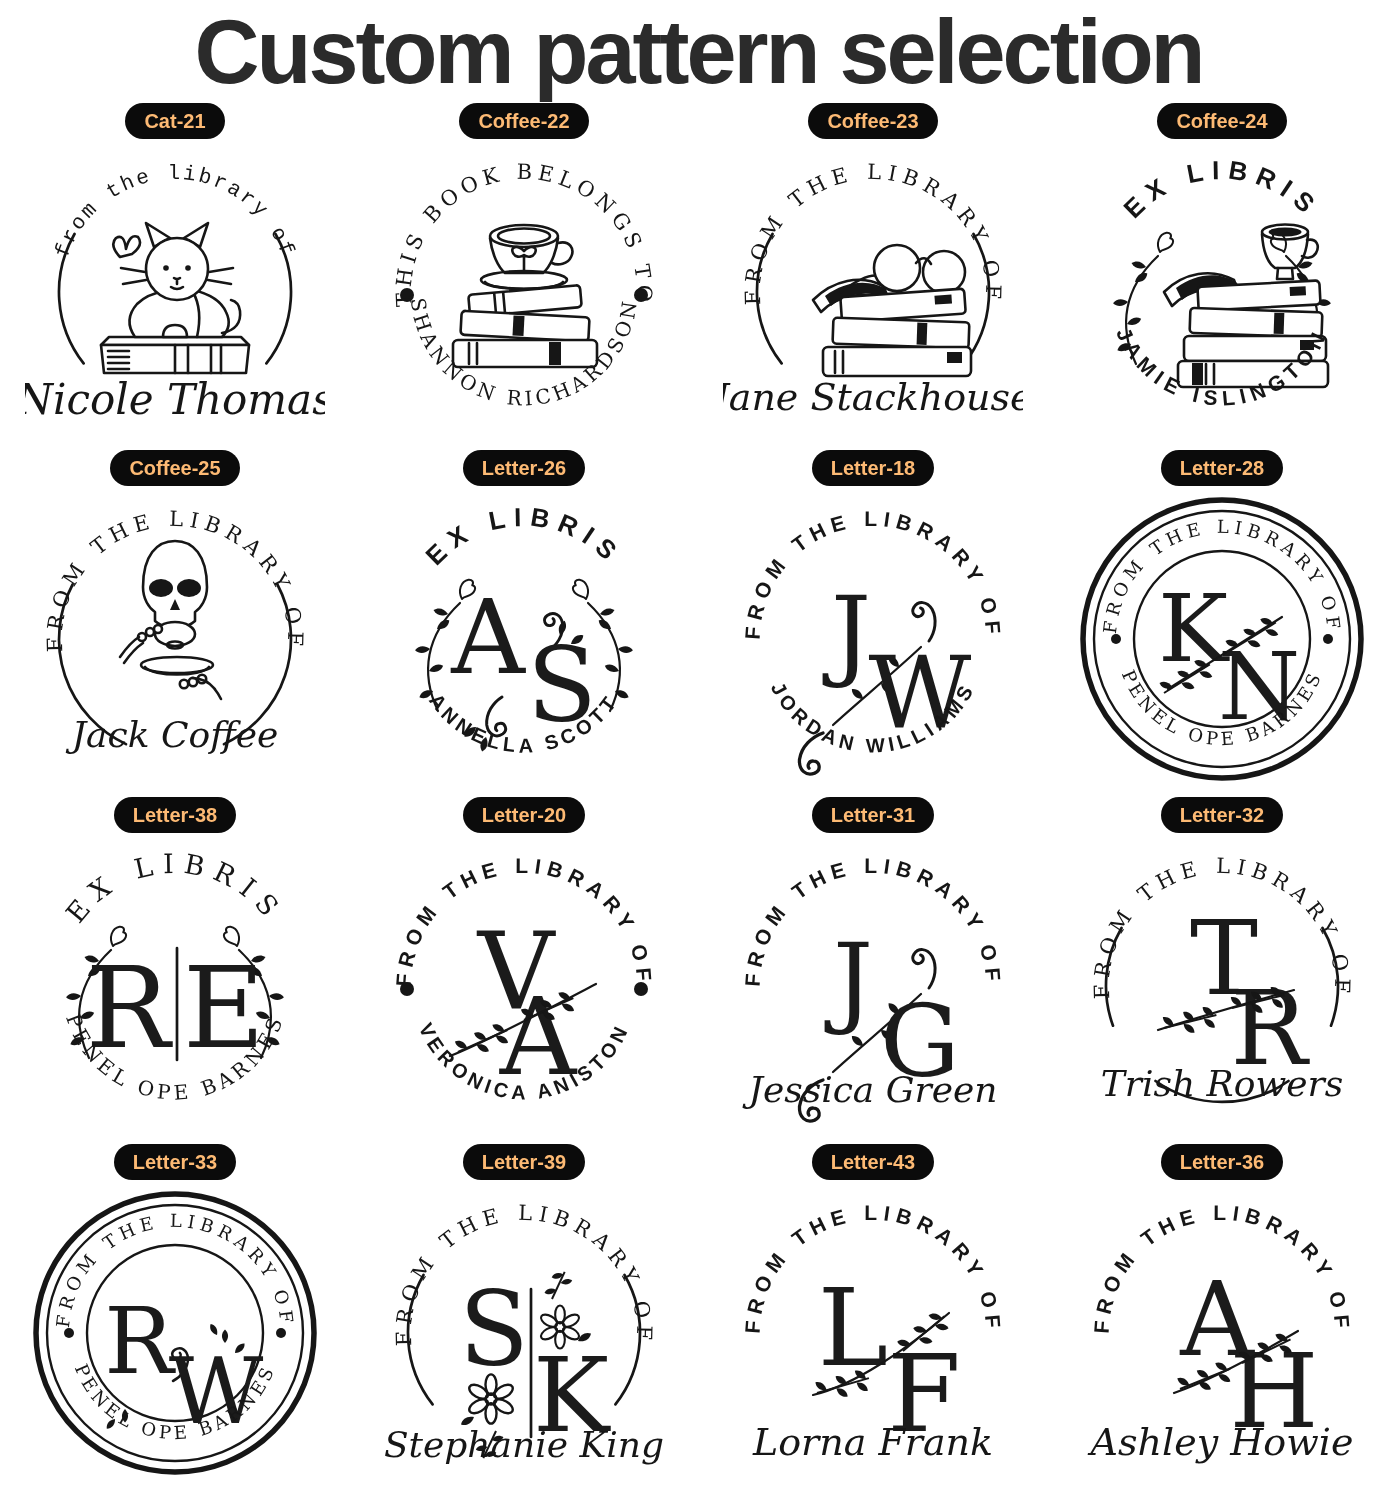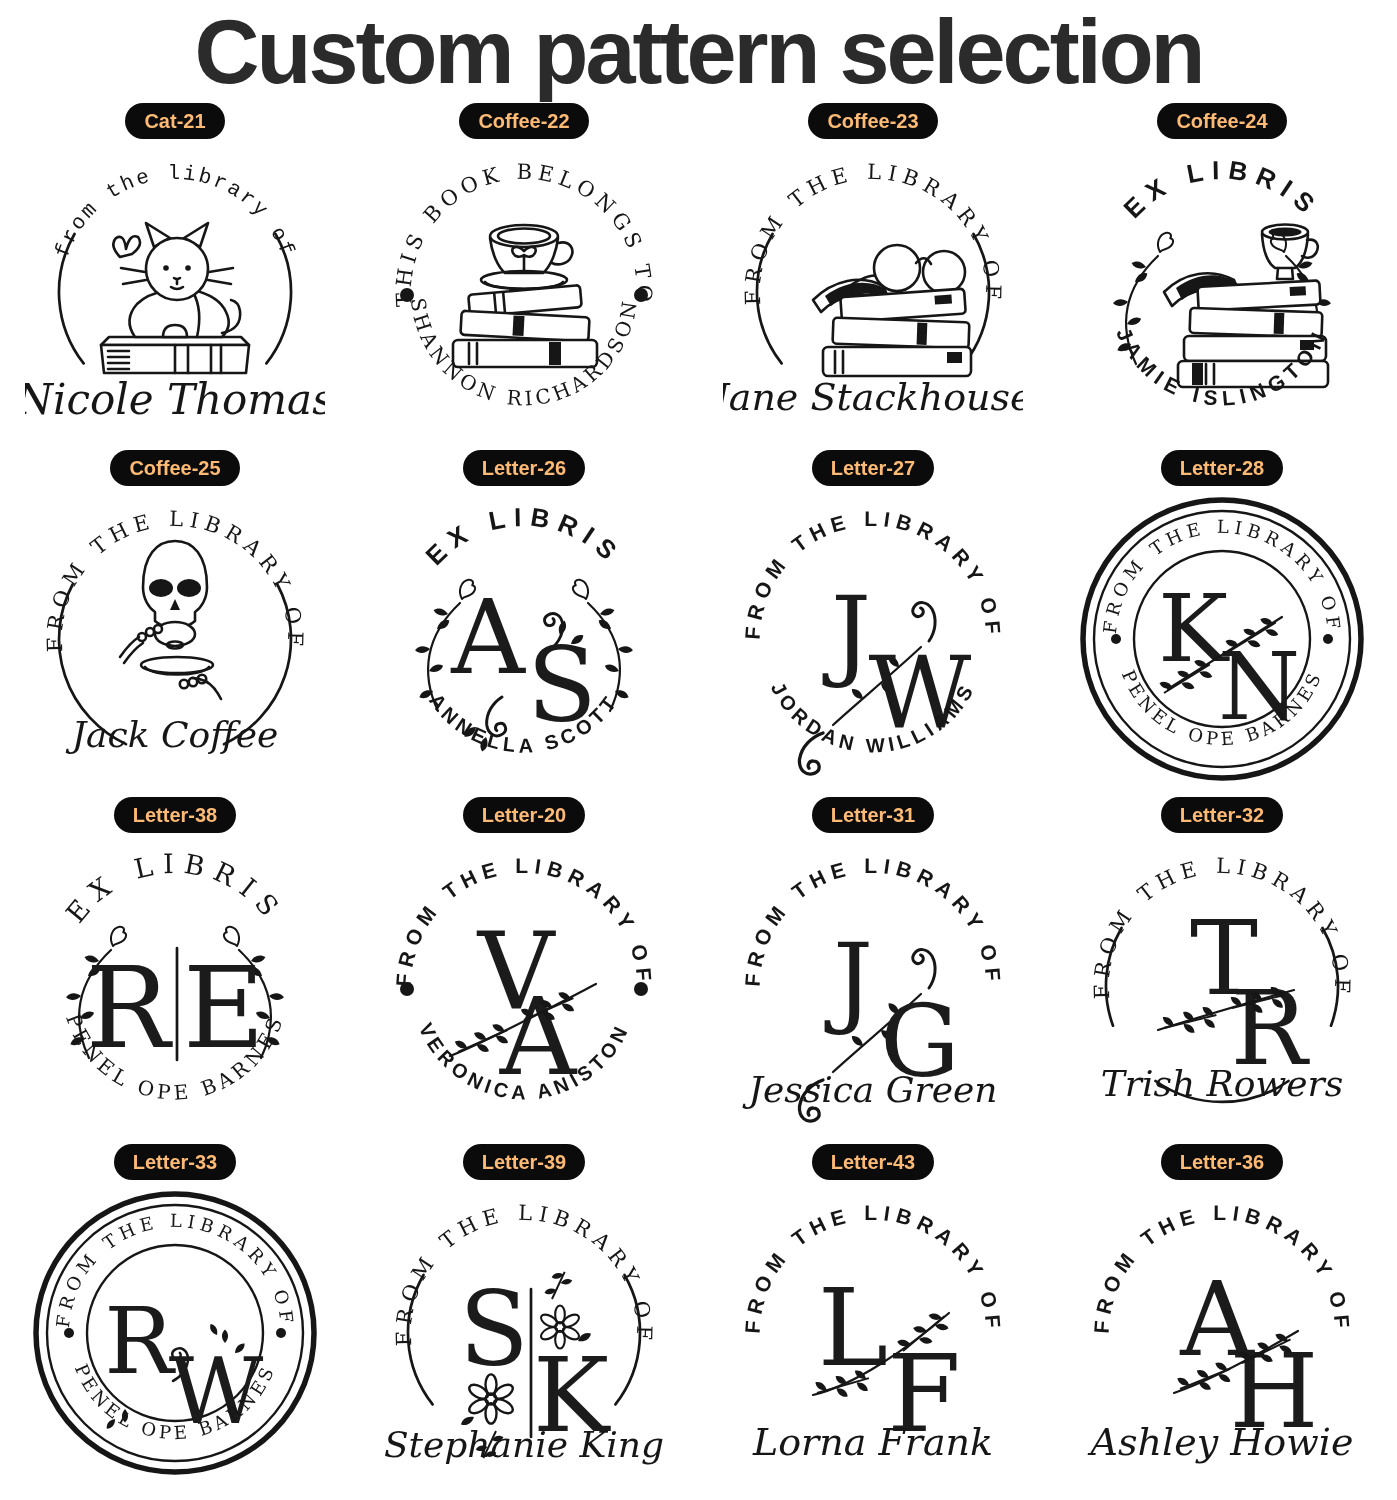--- a/index.html
+++ b/index.html
@@ -243,21 +243,21 @@
             <use href="#leaf" transform="translate(112 250) rotate(-165)"></use>
             <use href="#leaf" transform="translate(102 240) rotate(-130)"></use>
             <text class="t-ml" x="114" y="186" font-size="102" text-anchor="middle">A</text>
             <text class="t-ml" x="188" y="234" font-size="102" text-anchor="middle">S</text>
           </g>
           <path id="bp-5" d="M 37.4 161.9 A 113 113 0 0 0 262.6 161.9" fill="none"></path>
           <text class="t-sans" font-size="20" letter-spacing="4.5"><textPath href="#bp-5" startOffset="50%" text-anchor="middle">ANNELLA SCOTT</textPath></text>
         </svg>
       </div>
       <div class="card">
-        <div class="badge"><span>Letter-27</span></div>
+        <div class="badge"><span>Letter-18</span></div>
         <svg class="stamp" viewBox="0 0 300 300">
           <path id="tp-6" d="M 47.6 199.8 A 113 113 0 1 1 252.4 199.8" fill="none"></path>
           <text class="t-sans" font-size="21" letter-spacing="6"><textPath href="#tp-6" startOffset="50%" text-anchor="middle">FROM THE LIBRARY OF</textPath></text>
           <g>
             <path class="st" d="M110 238 C134 216 168 188 198 160"></path>
             <use href="#curl" transform="translate(100 246) rotate(168) scale(1.5)"></use>
             <use href="#curl" transform="translate(206 154) rotate(-48) scale(1.35)"></use>
             <use href="#leaf" transform="translate(140 212) rotate(-48)"></use>
             <use href="#leaf" transform="translate(158 196) rotate(132)"></use>
             <use href="#leaf" transform="translate(176 180) rotate(-44)"></use>

